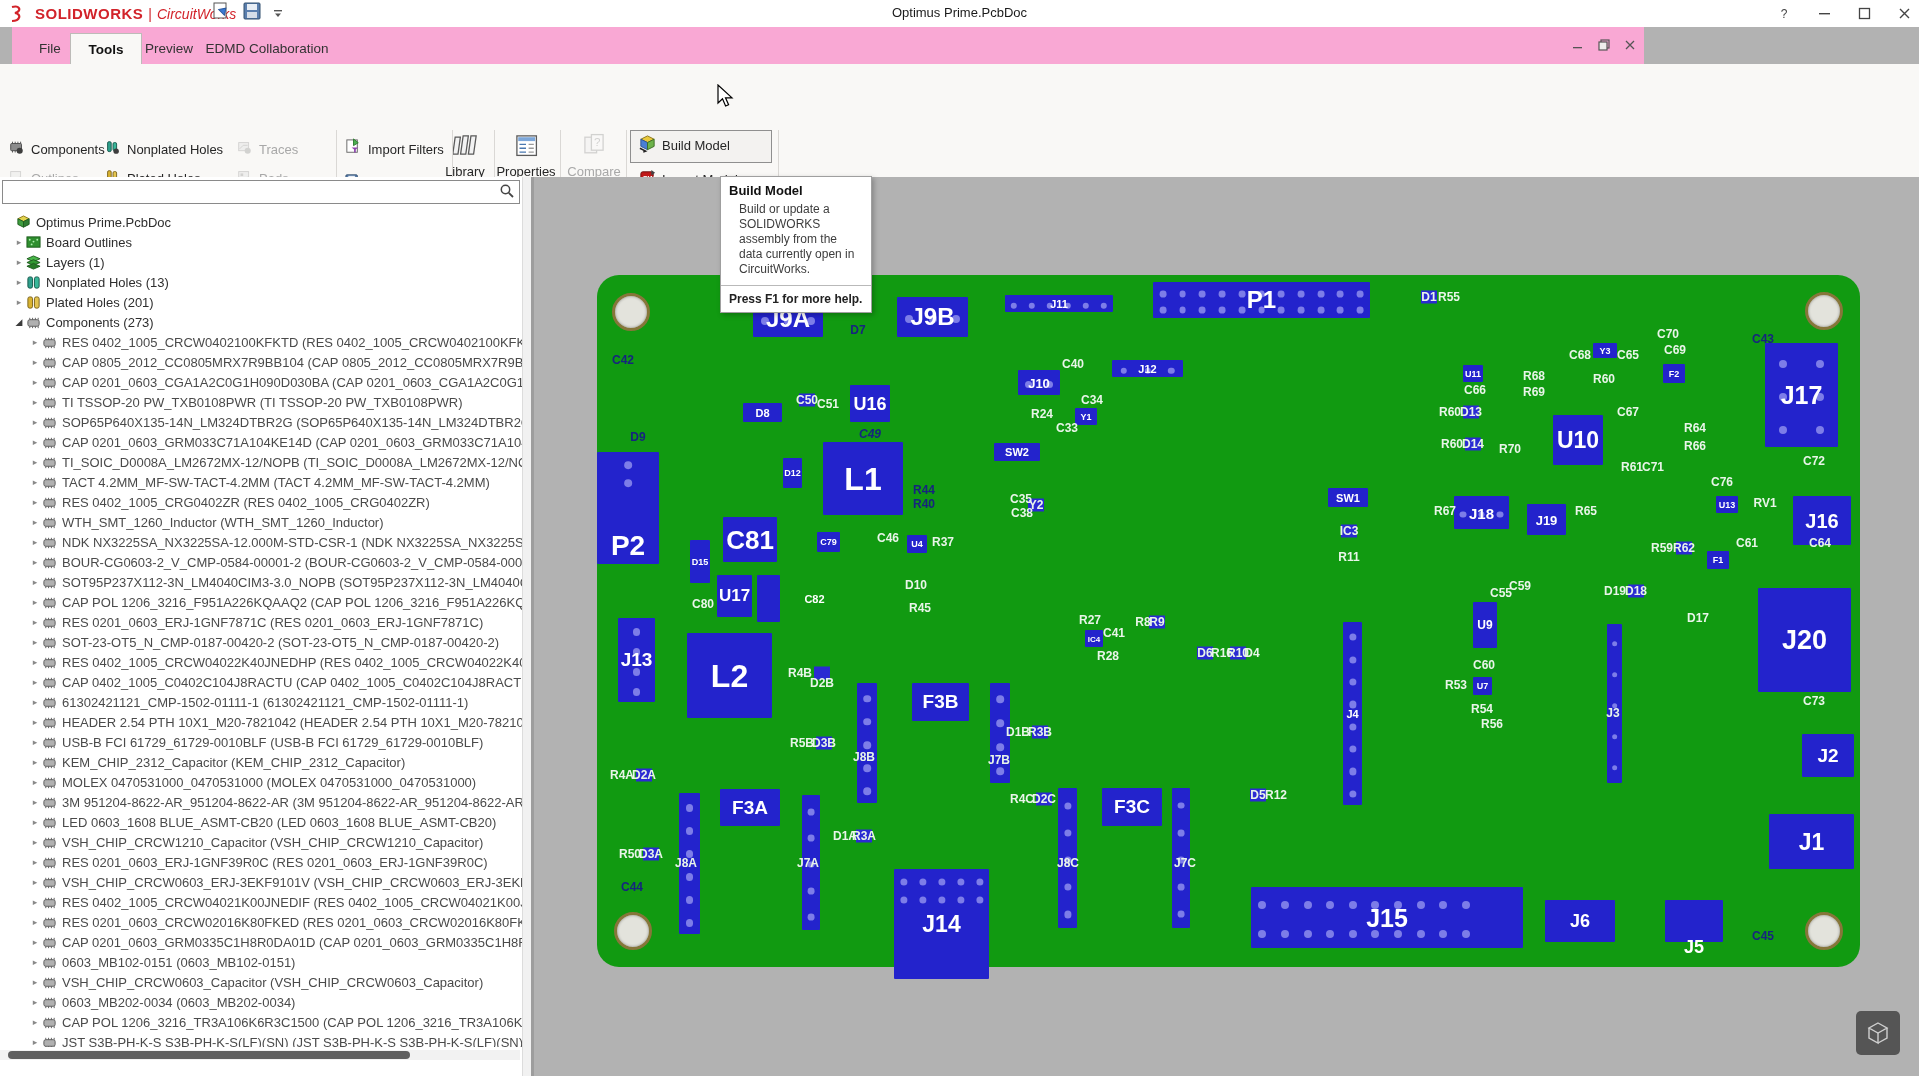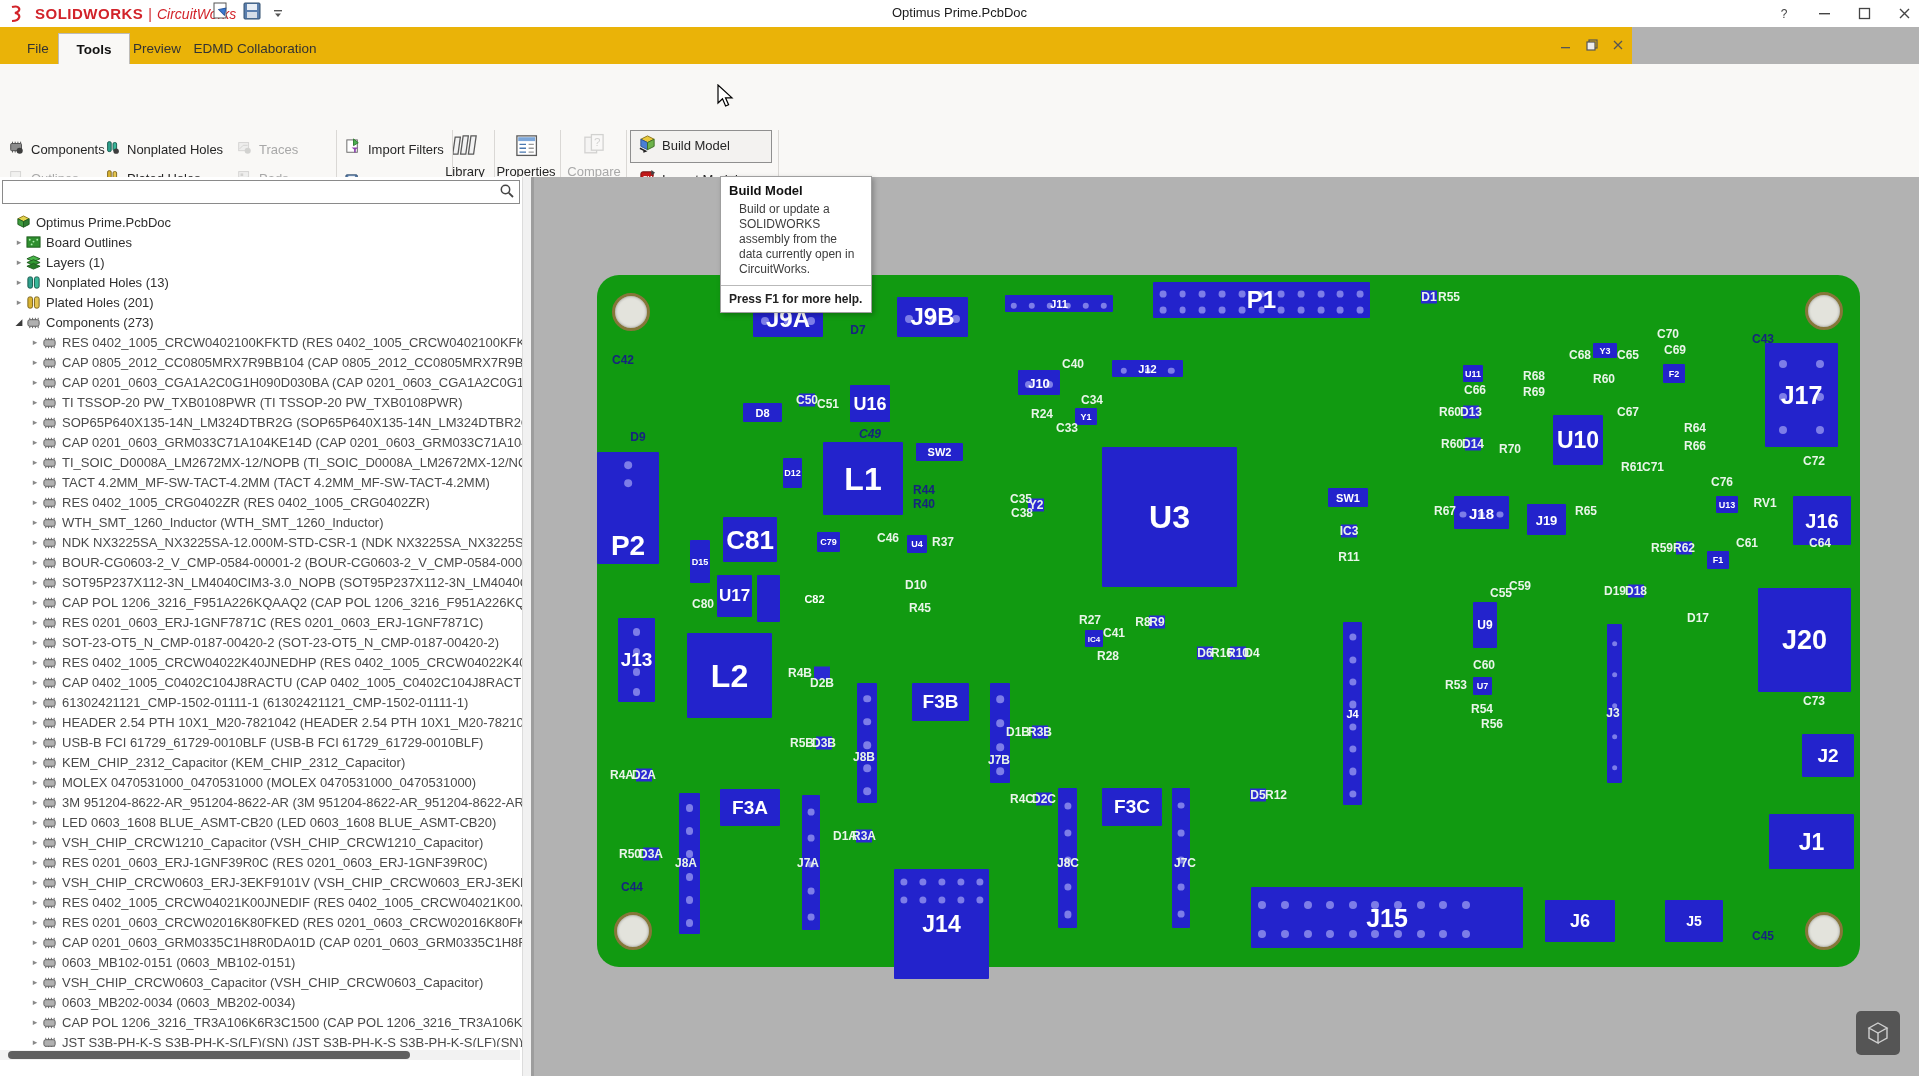--- a/index.html
+++ b/index.html
@@ -12,21 +12,21 @@
   .lw{color:#d2232a;font-weight:bold;font-size:15px;letter-spacing:.5px;}
   .lsep{color:#d2232a;font-size:14px;}
   .lc{color:#d2232a;font-style:italic;font-size:14px;}
   .qat{position:absolute;left:212px;top:2px;display:flex;gap:12px;align-items:center;}
   .qat span{cursor:pointer;}
   .wtitle{position:absolute;left:50%;top:5px;transform:translateX(-50%);font-size:13px;color:#1a1a1a;}
   .wctrl{position:absolute;right:6px;top:0;height:27px;display:flex;align-items:center;gap:22px;}
   .wctrl .g{width:18px;height:18px;display:flex;align-items:center;justify-content:center;}
 
   
-  #tabrow{position:absolute;left:0;top:27px;width:1632px;height:37px;background:#eab308;}
+  #tabrow{position:absolute;left:12px;top:27px;width:1632px;height:37px;background:#f9a8d4;}
   .tab{position:absolute;top:6px;height:30px;display:flex;align-items:center;justify-content:center;
        font-size:13.5px;color:#333;cursor:pointer;padding:0 4px;}
   .tab.active{background:#f9f8f6;border:1px solid #bdbbb8;border-bottom:none;font-weight:bold;color:#111;}
   .innerctrl{position:absolute;right:6px;top:10px;display:flex;gap:10px;}
   .innerctrl .g{width:16px;height:16px;display:flex;align-items:center;justify-content:center;cursor:pointer;}
 
   
   #ribbon{position:absolute;left:0;top:64px;width:1919px;height:113px;background:#f9f8f6;border-bottom:1px solid #c5c3c0;}
   .rbtn{position:absolute;height:22px;display:flex;align-items:center;gap:5px;font-size:13px;color:#262626;cursor:pointer;white-space:nowrap;}
   .rbtn.dis{color:#a8a8a8;cursor:default;}
@@ -767,23 +767,20 @@
       <div class="chip" style="left: 687px; top: 633px; width: 85px; height: 85px; pointer-events: auto;">
         <span class="clabel" style="font-size: 32px;">L2</span>
       </div>
       <div class="chip" style="left: 618px; top: 618px; width: 37px; height: 84px; pointer-events: auto;">
         <div class="pin" style="width: 7.98px; height: 7.98px; left: 18.5px; top: 14px;"></div>
         <div class="pin" style="width: 7.98px; height: 7.98px; left: 18.5px; top: 34px;"></div>
         <div class="pin" style="width: 7.98px; height: 7.98px; left: 18.5px; top: 54px;"></div>
         <div class="pin" style="width: 7.98px; height: 7.98px; left: 18.5px; top: 74px;"></div>
         <span class="clabel" style="font-size: 19px;">J13</span>
       </div>
-      <div class="chip" style="left: 1102px; top: 447px; width: 135px; height: 140px; pointer-events: auto;">
-        <span class="clabel" style="font-size: 32px;">U3</span>
-      </div>
       <div class="chip" style="left: 1553px; top: 415px; width: 50px; height: 50px; pointer-events: auto;">
         <span class="clabel" style="font-size: 23px;">U10</span>
       </div>
       <div class="chip" style="left: 1765px; top: 343px; width: 73px; height: 104px; pointer-events: auto;">
         <div class="pin" style="width: 8px; height: 8px; left: 18.25px; top: 20.6667px;"></div>
         <div class="pin" style="width: 8px; height: 8px; left: 54.75px; top: 20.6667px;"></div>
         <div class="pin" style="width: 8px; height: 8px; left: 18.25px; top: 54px;"></div>
         <div class="pin" style="width: 8px; height: 8px; left: 54.75px; top: 54px;"></div>
         <div class="pin" style="width: 8px; height: 8px; left: 18.25px; top: 87.3333px;"></div>
         <div class="pin" style="width: 8px; height: 8px; left: 54.75px; top: 87.3333px;"></div>
@@ -834,21 +831,21 @@
         <div class="pin" style="width: 7.22px; height: 7.22px; left: 28.5px; top: 30.7px;"></div>
         <div class="pin" style="width: 7.22px; height: 7.22px; left: 47.5px; top: 30.7px;"></div>
         <div class="pin" style="width: 7.22px; height: 7.22px; left: 66.5px; top: 30.7px;"></div>
         <div class="pin" style="width: 7.22px; height: 7.22px; left: 85.5px; top: 30.7px;"></div>
         <span class="clabel" style="font-size: 23px;">J14</span>
       </div>
       <div class="chip" style="left: 1545px; top: 900px; width: 59px; height: 42px; pointer-events: auto; padding-left: 11px;">
         <span class="clabel" style="font-size: 18px;">J6</span>
       </div>
       <div class="chip" style="left: 1665px; top: 900px; width: 58px; height: 42px; pointer-events: auto;">
-        <span class="clabel" style="font-size: 14px;">J5</span>
+        <span class="clabel" style="font-size: 18px; margin-top: 26px;">J5</span>
       </div>
       <div class="chip" style="left: 720px; top: 789px; width: 60px; height: 37px; pointer-events: auto;">
         <span class="clabel" style="font-size: 19px;">F3A</span>
       </div>
       <div class="chip" style="left: 912px; top: 683px; width: 57px; height: 38px; pointer-events: auto;">
         <span class="clabel" style="font-size: 19px;">F3B</span>
       </div>
       <div class="chip" style="left: 1102px; top: 788px; width: 60px; height: 38px; pointer-events: auto;">
         <span class="clabel" style="font-size: 19px;">F3C</span>
       </div>
@@ -857,21 +854,21 @@
         <div class="pin" style="width: 6.96667px; height: 6.96667px; left: 27.5px; top: 18.5px;"></div>
         <div class="pin" style="width: 6.96667px; height: 6.96667px; left: 45.8333px; top: 18.5px;"></div>
         <span class="clabel" style="font-size: 15px;">J18</span>
       </div>
       <div class="chip" style="left: 1527px; top: 504px; width: 39px; height: 31px; pointer-events: auto;">
         <span class="clabel" style="font-size: 13px;">J19</span>
       </div>
       <div class="chip" style="left: 1328px; top: 488px; width: 40px; height: 19px; pointer-events: auto;">
         <span class="clabel" style="font-size: 11px;">SW1</span>
       </div>
-      <div class="chip" style="left: 916px; top: 443px; width: 47px; height: 18px; pointer-events: auto;">
+      <div class="chip" style="left: 994px; top: 443px; width: 28px; height: 18px; pointer-events: auto; padding-left: 18px;">
         <span class="clabel" style="font-size: 11px;">SW2</span>
       </div>
       <div class="chip" style="left: 743px; top: 403px; width: 39px; height: 19px; pointer-events: auto;">
         <span class="clabel" style="font-size: 11px;">D8</span>
       </div>
       <div class="chip" style="left: 783px; top: 458px; width: 19px; height: 30px; pointer-events: auto;">
         <span class="clabel" style="font-size: 9px;">D12</span>
       </div>
       <div class="chip" style="left: 690px; top: 540px; width: 20px; height: 43px; pointer-events: auto;">
         <span class="clabel" style="font-size: 9px;">D15</span>

